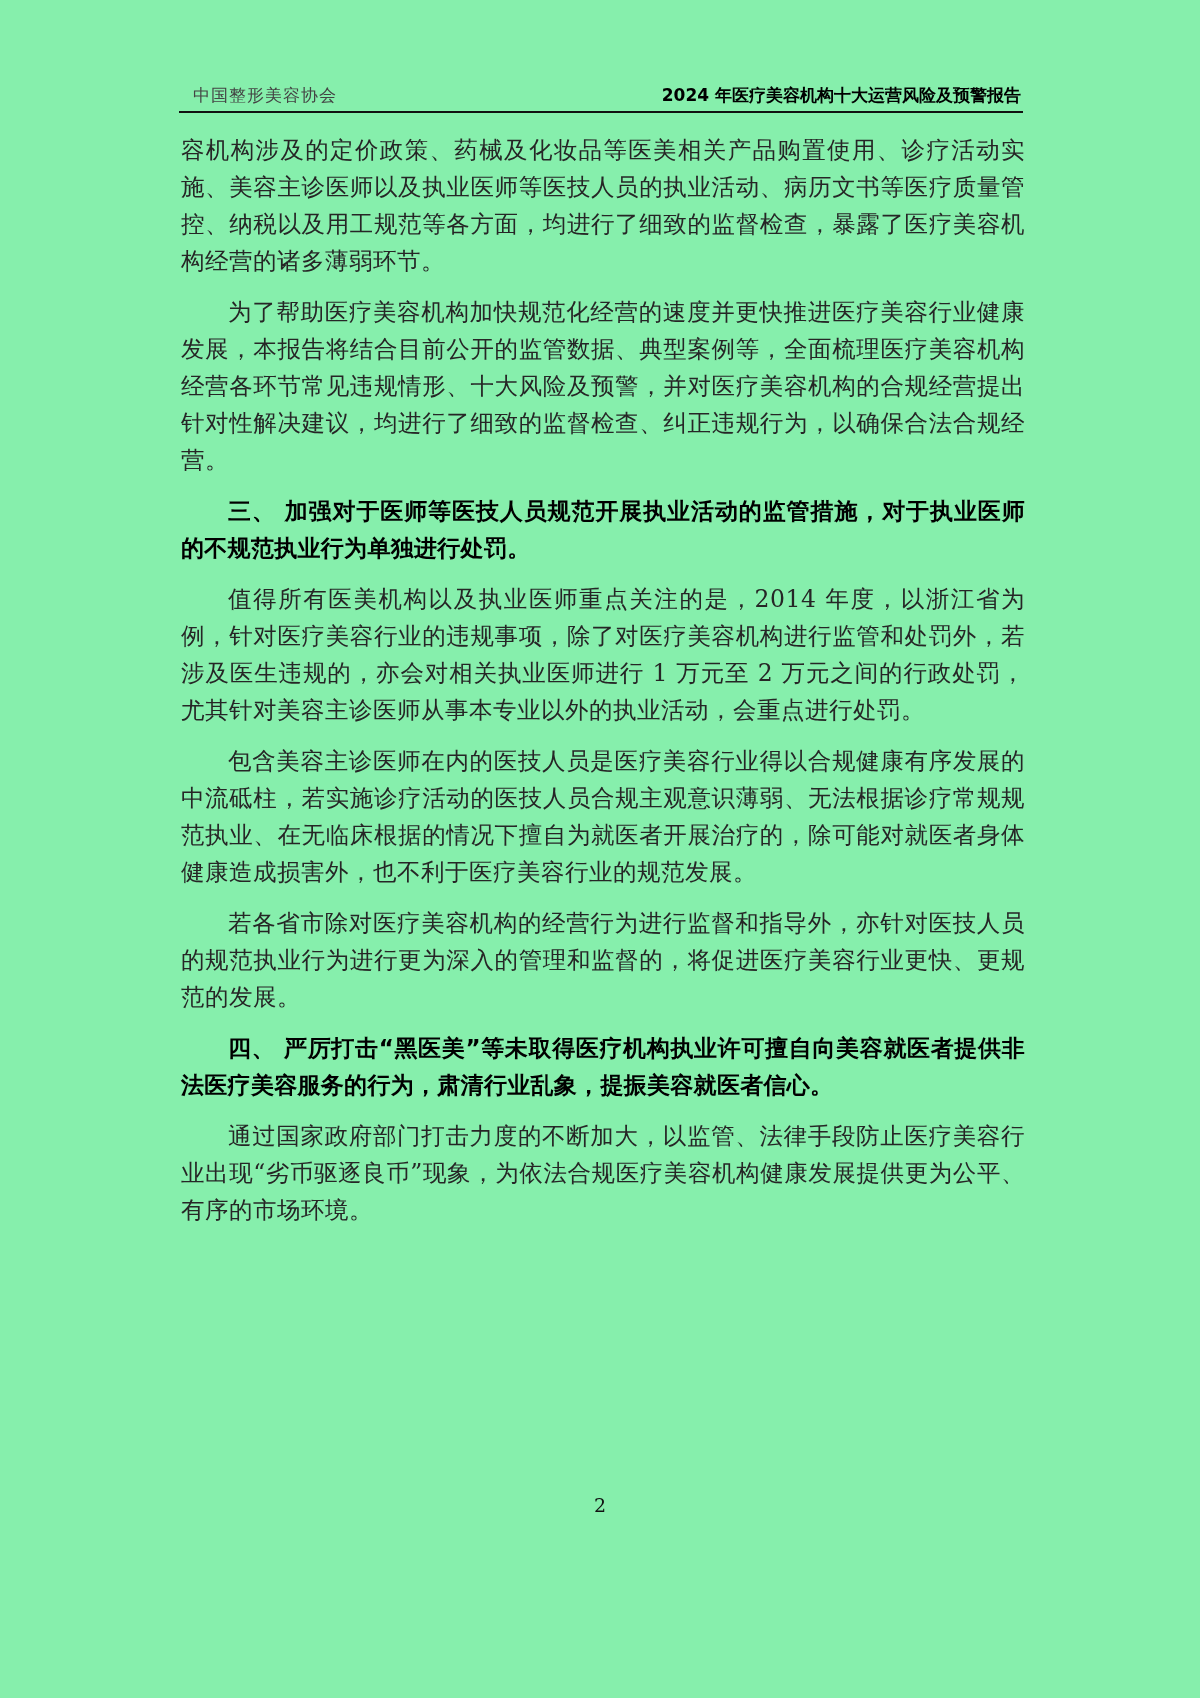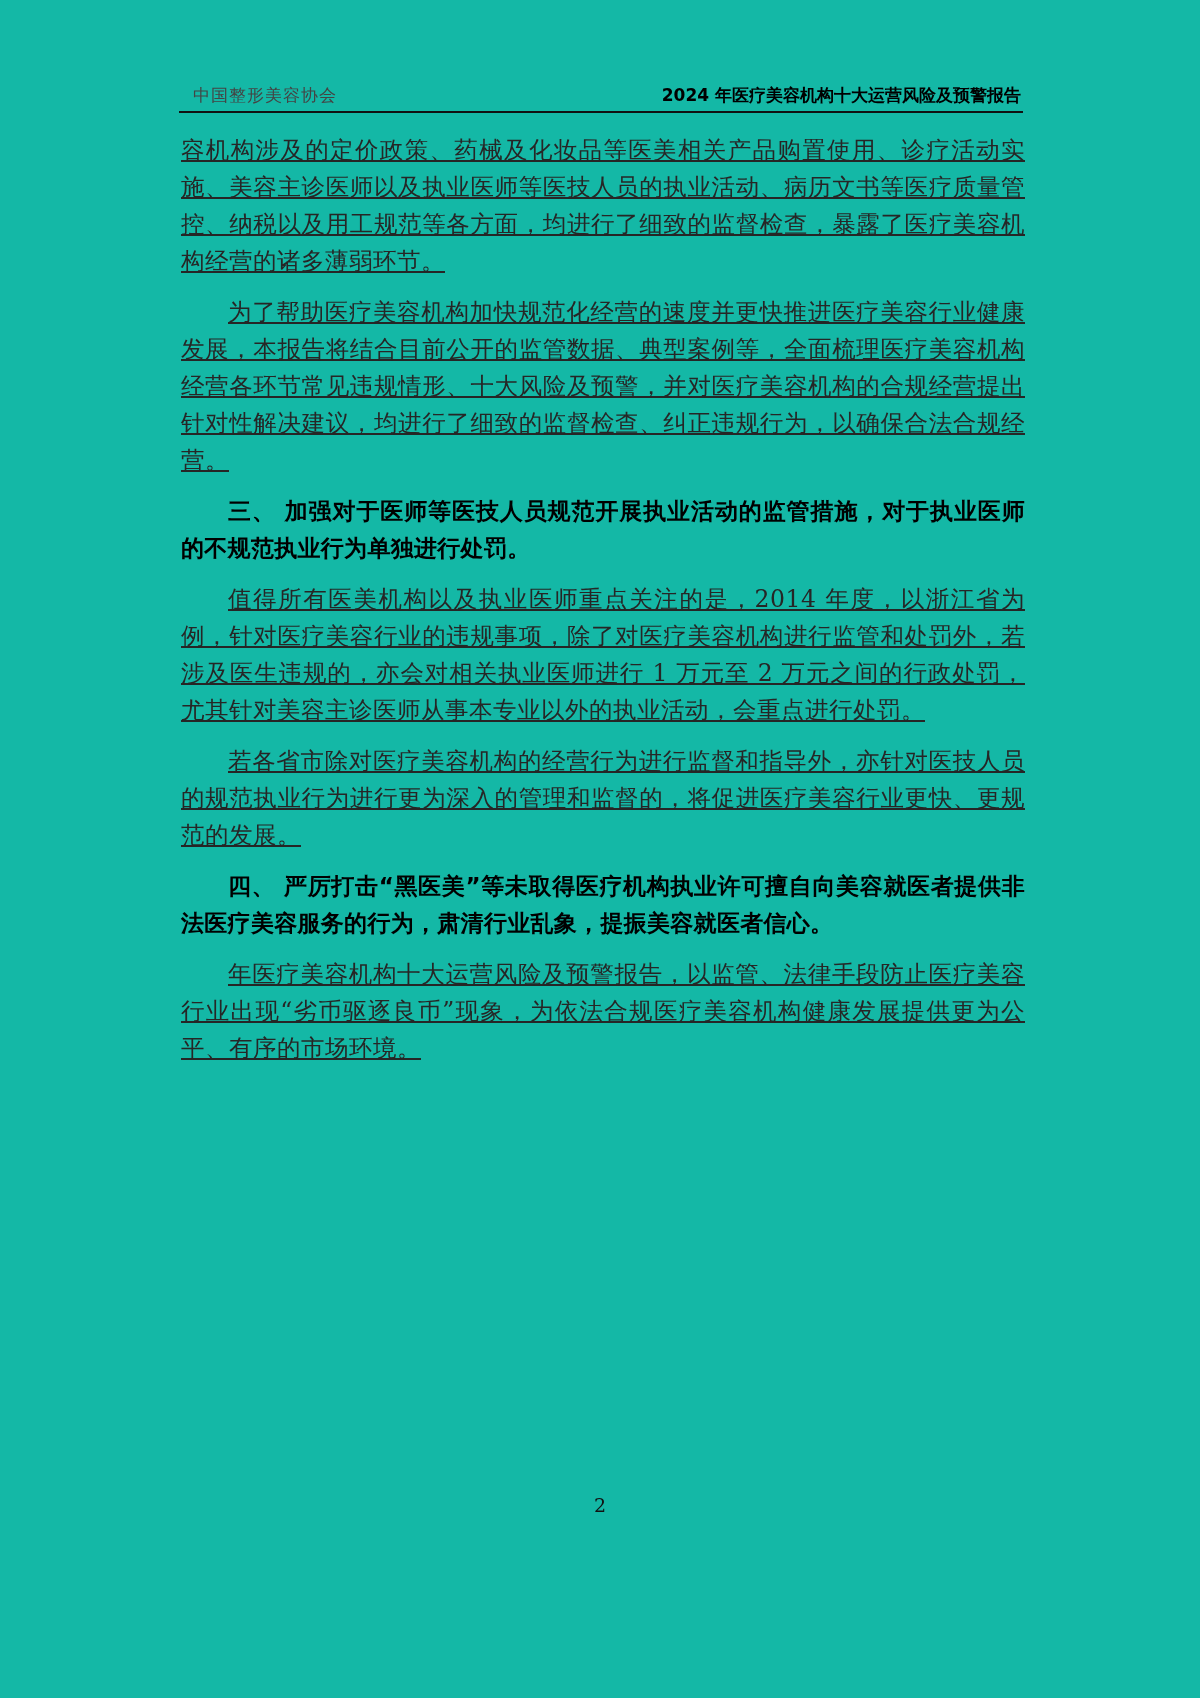--- a/index.html
+++ b/index.html
@@ -13,21 +13,21 @@
       position: relative;
       overflow: hidden;
       font-family: "DejaVu Serif", "Liberation Serif", serif;
       color: #222222;
     }
     .page {
       position: absolute;
       left: 0; top: 0;
       width: 1200px;
       height: 1698px;
-      background: #14b8a6;
+      background: #86efac;
     }
     .header {
       position: absolute;
       left: 179px;
       top: 82px;
       width: 844px;
       height: 29px;
       border-bottom: 2px solid #111111;
       display: flex;
       justify-content: space-between;
@@ -57,21 +57,20 @@
       width: 844px;
     }
     .para {
       margin: 0 0 14px 0;
       font-size: 23.5px;
       line-height: 37px;
       text-align: justify;
       text-align-last: left;
       letter-spacing: 0.5px;
       color: #262626;
-      text-decoration: underline;
     }
     .para.indent {
       text-indent: 47px;
     }
     .heading {
       margin: 0 0 14px 0;
       font-family: "DejaVu Sans", "Liberation Sans", sans-serif;
       font-weight: bold;
       font-size: 23px;
       line-height: 37px;
@@ -99,20 +98,21 @@
   <div class="header">
     <span class="header-left">中国整形美容协会</span>
     <span class="header-right">2024 年医疗美容机构十大运营风险及预警报告</span>
   </div>
 
   <div class="content">
     <p class="para">容机构涉及的定价政策、药械及化妆品等医美相关产品购置使用、诊疗活动实施、美容主诊医师以及执业医师等医技人员的执业活动、病历文书等医疗质量管控、纳税以及用工规范等各方面，均进行了细致的监督检查，暴露了医疗美容机构经营的诸多薄弱环节。</p>
     <p class="para indent">为了帮助医疗美容机构加快规范化经营的速度并更快推进医疗美容行业健康发展，本报告将结合目前公开的监管数据、典型案例等，全面梳理医疗美容机构经营各环节常见违规情形、十大风险及预警，并对医疗美容机构的合规经营提出针对性解决建议，均进行了细致的监督检查、纠正违规行为，以确保合法合规经营。</p>
     <p class="heading">三、 加强对于医师等医技人员规范开展执业活动的监管措施，对于执业医师的不规范执业行为单独进行处罚。</p>
     <p class="para indent">值得所有医美机构以及执业医师重点关注的是，2014 年度，以浙江省为例，针对医疗美容行业的违规事项，除了对医疗美容机构进行监管和处罚外，若涉及医生违规的，亦会对相关执业医师进行 1 万元至 2 万元之间的行政处罚，尤其针对美容主诊医师从事本专业以外的执业活动，会重点进行处罚。</p>
+    <p class="para indent">包含美容主诊医师在内的医技人员是医疗美容行业得以合规健康有序发展的中流砥柱，若实施诊疗活动的医技人员合规主观意识薄弱、无法根据诊疗常规规范执业、在无临床根据的情况下擅自为就医者开展治疗的，除可能对就医者身体健康造成损害外，也不利于医疗美容行业的规范发展。</p>
     <p class="para indent">若各省市除对医疗美容机构的经营行为进行监督和指导外，亦针对医技人员的规范执业行为进行更为深入的管理和监督的，将促进医疗美容行业更快、更规范的发展。</p>
     <p class="heading">四、 严厉打击“黑医美”等未取得医疗机构执业许可擅自向美容就医者提供非法医疗美容服务的行为，肃清行业乱象，提振美容就医者信心。</p>
-    <p class="para indent">年医疗美容机构十大运营风险及预警报告，以监管、法律手段防止医疗美容行业出现“劣币驱逐良币”现象，为依法合规医疗美容机构健康发展提供更为公平、有序的市场环境。</p>
+    <p class="para indent">通过国家政府部门打击力度的不断加大，以监管、法律手段防止医疗美容行业出现“劣币驱逐良币”现象，为依法合规医疗美容机构健康发展提供更为公平、有序的市场环境。</p>
   </div>
 
   <div class="page-number">2</div>
 
 </div>
 
 </body></html>

